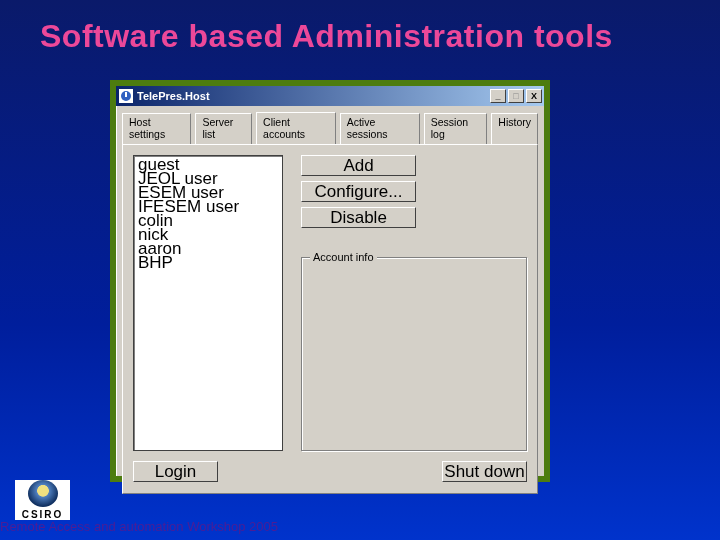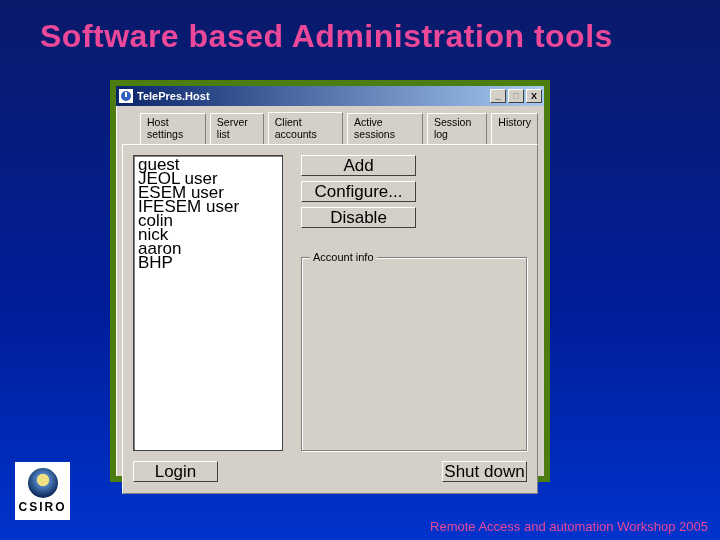--- a/index.html
+++ b/index.html
@@ -17,38 +17,38 @@
     font-size: 32px;
     font-weight: bold;
     padding: 18px 30px 4px 40px;
     letter-spacing: 0.5px;
   }
   .footer {
     position: absolute;
     bottom: 6px;
     left: 0;
     right: 12px;
-    text-align: right;
+    text-align: left;
     font-family: Arial, sans-serif;
     font-size: 13px;
-    color: #ec4899;
+    color: #4c1d95;
   }
   .logo {
     position: absolute;
     left: 15px;
     bottom: 20px;
     width: 55px;
-    height: 58px;
+    height: 40px;
     background: #fff;
     display: flex;
     flex-direction: column;
     align-items: center;
     justify-content: center;
     font-family: Arial;
-    font-size: 12px;
+    font-size: 10px;
     font-weight: bold;
     letter-spacing: 2px;
   }
   .logo-circle {
     width: 30px;
     height: 30px;
     border-radius: 50%;
     background: radial-gradient(circle at 50% 40%, #f0e080 25%, #5080c0 28%, #103060 70%);
     margin-bottom: 2px;
   }
@@ -99,21 +99,21 @@
     font-family: Arial;
     font-size: 9px;
     line-height: 12px;
     text-align: center;
     color:#000;
   }
   .tcbtn.disabled{color:#888; box-shadow: inset 0 0 0 1px #d4d0c8;}
 
   .tabstrip {
     display: flex;
-    padding: 6px 6px 0 24px;
+    padding: 6px 6px 0 6px;
     gap: 4px;
   }
   .tab {
     border: 1px solid #808080;
     border-bottom: none;
     background: #d4d0c8;
     padding: 2px 6px 3px 6px;
     font-size: 10.5px;
     position: relative;
     top: 1px;

